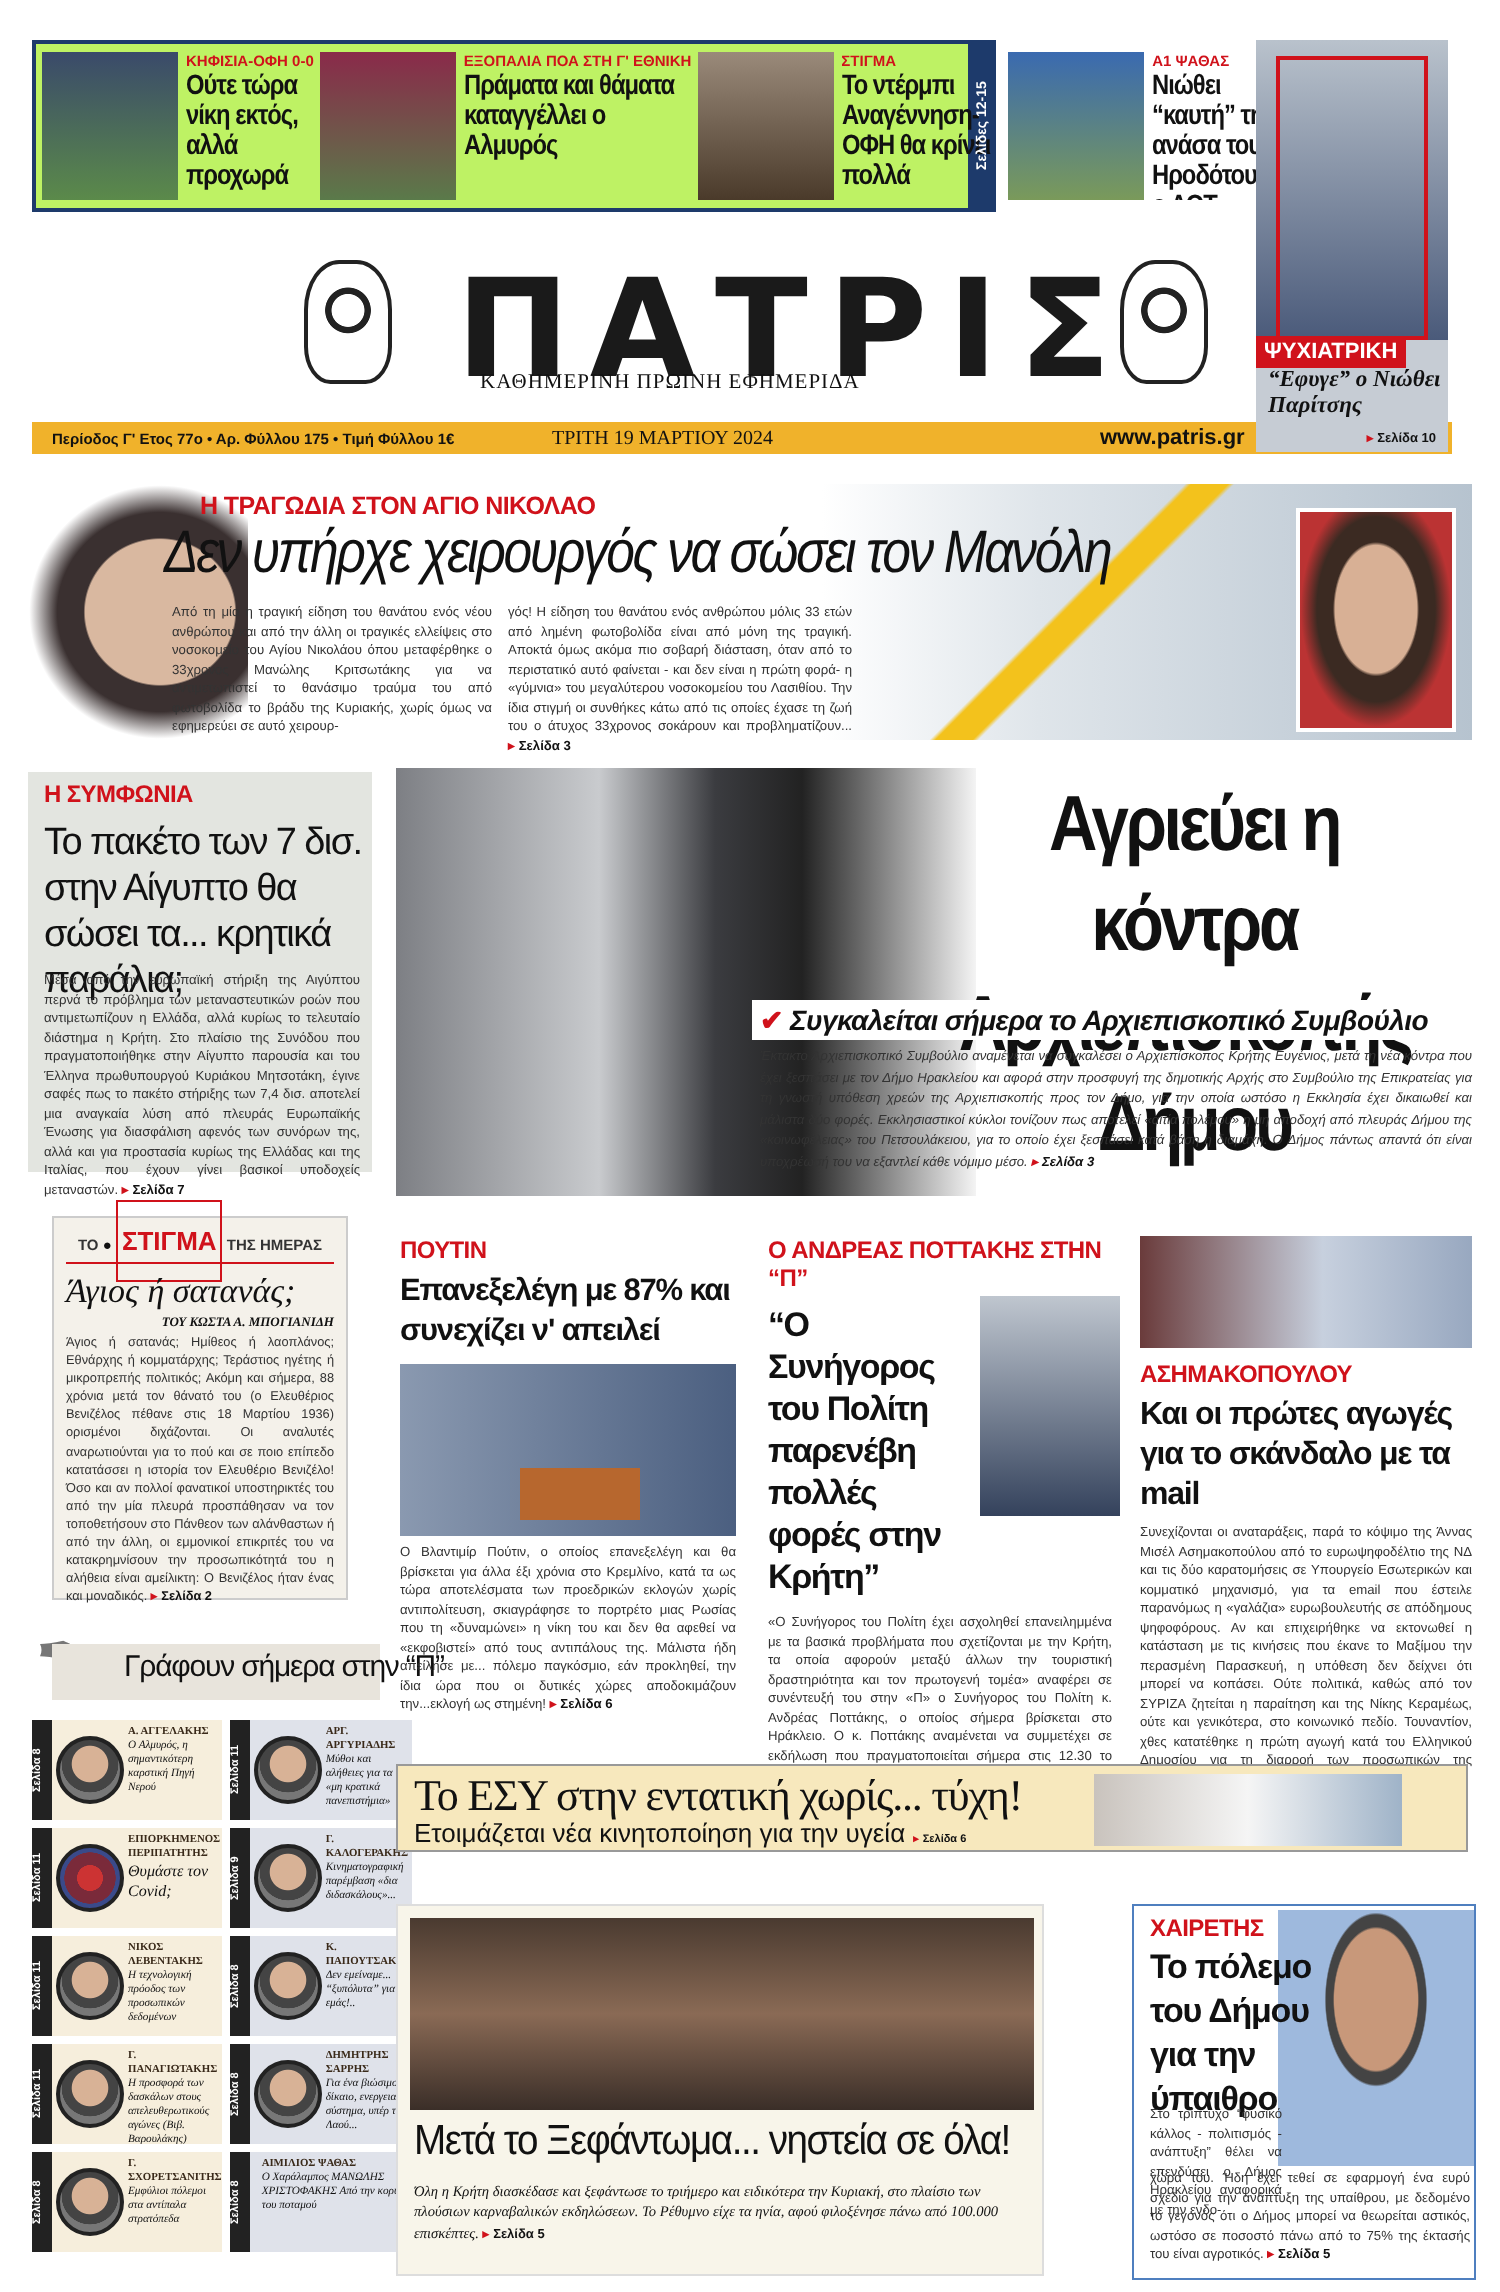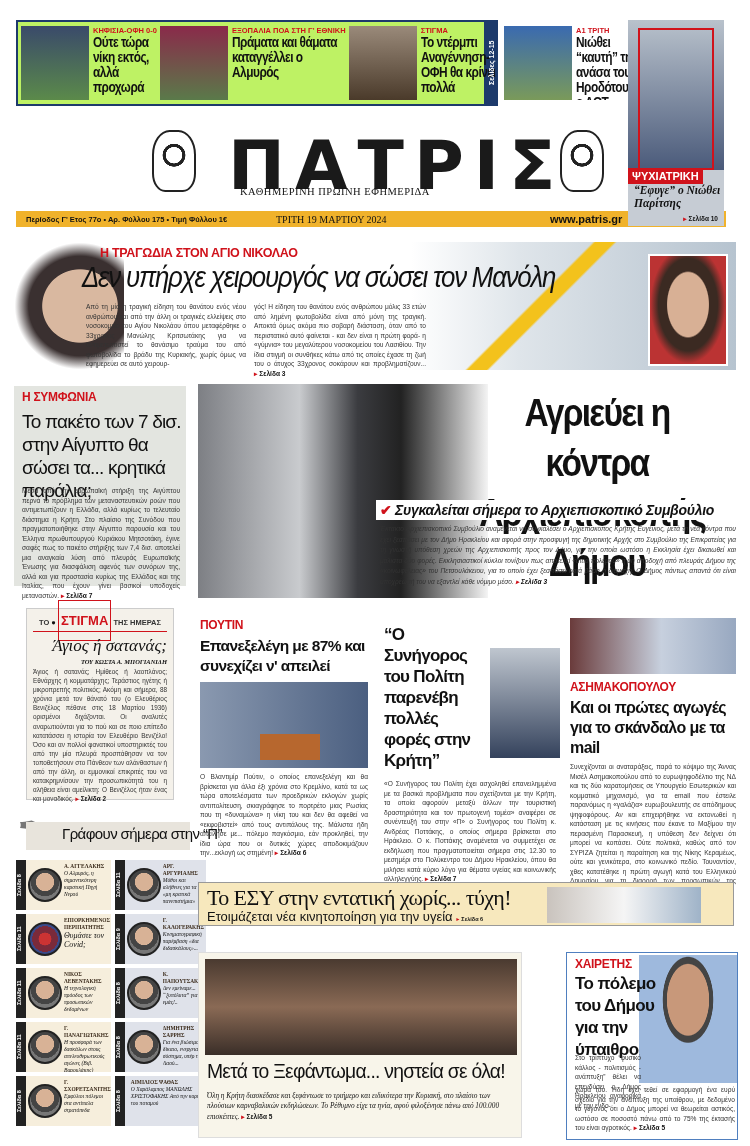--- a/index.html
+++ b/index.html
@@ -50,21 +50,21 @@
 #arch{left:198px;top:384px;width:540px;height:214px}
 #arch .ph{position:absolute;left:0;top:0;width:290px;height:214px;background:linear-gradient(90deg,#7d7f84 0,#c9cbce 35%,#3b3c40 55%,#222 70%,#f4f4f4 100%)}
 #arch .h{position:absolute;left:258px;top:4px;width:282px;text-align:center;font-size:39px;line-height:50px;font-weight:bold;letter-spacing:-2px;transform:scaleX(0.86);transform-origin:center}
 #arch .sub{position:absolute;left:178px;top:116px;width:362px;background:#fff;font-size:14px;font-style:italic;font-weight:bold;padding:2px 4px;letter-spacing:-0.3px;white-space:nowrap}
 #arch .sub .chk{color:#d0121b;font-style:normal}
 #arch .b{position:absolute;left:182px;top:140px;width:356px;font-style:italic;line-height:10.5px}
 
 #stig{left:26px;top:608px;width:148px;height:192px;background:#f4f1ea;border:1px solid #ccc;padding:4px 6px}
 #stig .top{text-align:center;font-size:7.5px;font-weight:bold;color:#333;border-bottom:1px solid #d0121b;padding-bottom:3px}
 #stig .top .s{border:1.5px solid #d0121b;color:#d0121b;padding:12px 2px;font-size:13px}
-#stig .h{text-align:right;font-family:"Liberation Serif",serif;font-style:italic;font-size:17px;margin-top:4px}
+#stig .h{text-align:left;font-family:"Liberation Serif",serif;font-style:italic;font-size:17px;margin-top:4px}
 #stig .by{text-align:right;font-family:"Liberation Serif",serif;font-style:italic;font-size:6.5px;font-weight:bold;margin:2px 0}
 #stig .b{font-size:6.4px;line-height:9.1px}
 
 #wr-title{left:26px;top:822px;width:164px;height:28px;background:#e8e4dc;font-size:15px;letter-spacing:-0.6px;padding:3px 0 0 36px;white-space:nowrap}
 #wr-pen{left:18px;top:808px;width:30px;height:40px;font-size:30px;color:#777}
 #writers{left:16px;top:860px;width:172px;display:grid;grid-template-columns:1fr 1fr;gap:4px 4px}
 .wr{height:50px;display:flex;background:#f6eedc;position:relative}
 .wr.b{background:#dfe2ea}
 .wr .tab{width:10px;background:#222;color:#fff;font-size:5.5px;writing-mode:vertical-rl;transform:rotate(180deg);text-align:center;font-weight:bold}
 .wr .av{width:34px;height:34px;border-radius:50%;background:radial-gradient(circle at 50% 40%,#d8b296 0 38%,#444 40% 60%,#777 61%);margin:8px 2px 0 2px;border:2px solid #222;flex:none}
@@ -126,21 +126,21 @@
   <div class="sp">
       <div class="ph photo" style="background:linear-gradient(#9a8a7a,#4a3a2a)"></div>
       <div class="tx">
         <div class="k">ΣΤΙΓΜΑ</div>
         <div class="h">Το ντέρμπι Αναγέννηση-ΟΦΗ θα κρίνει πολλά</div>
       </div>
     </div>
   <div class="sp">
       <div class="ph photo" style="background:linear-gradient(#3a6ab0,#7a9a5a)"></div>
       <div class="tx">
-        <div class="k">Α1 ΤΡΙΤΗ</div>
+        <div class="k">Α1 ΨΑΘΑΣ</div>
         <div class="h">Νιώθει “καυτή” την ανάσα του Ηροδότου ο ΑΟΤ</div>
       </div>
     </div>
 </div>
 <div id="sports-side" class="abs">Σελίδες 12-15</div>
 
 <div class="abs portrait" style="left:152px;top:130px"></div>
 <div id="mast-title" class="abs">ΠΑΤΡΙΣ</div>
 <div class="abs portrait" style="left:560px;top:130px"></div>
 <div id="mast-sub" class="abs">ΚΑΘΗΜΕΡΙΝΗ ΠΡΩΙΝΗ ΕΦΗΜΕΡΙΔΑ</div>
@@ -246,20 +246,21 @@
 </div>
 
 <div id="putin" class="abs">
   <div class="k kicker">ΠΟΥΤΙΝ</div>
   <div class="h">Επανεξελέγη με 87% και συνεχίζει ν' απειλεί</div>
   <div class="ph"></div>
   <div class="body-text"><span>Ο Βλαντιμίρ Πούτιν, ο οποίος επανεξελέγη και θα βρίσκεται για άλλα έξι χρόνια στο Κρεμλίνο, κατά τα ως τώρα αποτελέσματα των προεδρικών εκλογών χωρίς αντιπολίτευση, σκιαγράφησε το πορτρέτο μιας Ρωσίας που τη «δυναμώνει» η νίκη του και δεν θα αφεθεί να «εκφοβιστεί» από τους αντιπάλους της. Μάλιστα ήδη απείλησε με... πόλεμο παγκόσμιο, εάν προκληθεί, την ίδια ώρα που οι δυτικές χώρες αποδοκιμάζουν την...εκλογή ως στημένη!</span> <span class="pg">Σελίδα 6</span></div>
 </div>
 
 <div id="pott" class="abs">
+  <div class="k kicker">Ο ΑΝΔΡΕΑΣ ΠΟΤΤΑΚΗΣ ΣΤΗΝ “Π”</div>
   <div class="h">“Ο Συνήγορος του Πολίτη παρενέβη πολλές φορές στην Κρήτη”</div>
   <div class="ph"></div>
   <div class="b body-text"><span>«Ο Συνήγορος του Πολίτη έχει ασχοληθεί επανειλημμένα με τα βασικά προβλήματα που σχετίζονται με την Κρήτη, τα οποία αφορούν μεταξύ άλλων την τουριστική δραστηριότητα και τον πρωτογενή τομέα» αναφέρει σε συνέντευξή του στην «Π» ο Συνήγορος του Πολίτη κ. Ανδρέας Ποττάκης, ο οποίος σήμερα βρίσκεται στο Ηράκλειο. Ο κ. Ποττάκης αναμένεται να συμμετέχει σε εκδήλωση που πραγματοποιείται σήμερα στις 12.30 το μεσημέρι στο Πολύκεντρο του Δήμου Ηρακλείου, όπου θα μιλήσει κατά κύριο λόγο για θέματα υγείας και κοινωνικής αλληλεγγύης.</span> <span class="pg">Σελίδα 7</span></div>
 </div>
 
 <div id="asim" class="abs">
   <div class="ph"></div>
   <div class="k kicker">ΑΣΗΜΑΚΟΠΟΥΛΟΥ</div>
   <div class="h">Και οι πρώτες αγωγές για το σκάνδαλο με τα mail</div>
   <div class="body-text"><span>Συνεχίζονται οι αναταράξεις, παρά το κόψιμο της Άννας Μισέλ Ασημακοπούλου από το ευρωψηφοδέλτιο της ΝΔ και τις δύο καρατομήσεις σε Υπουργείο Εσωτερικών και κομματικό μηχανισμό, για τα email που έστειλε παρανόμως η «γαλάζια» ευρωβουλευτής σε απόδημους ψηφοφόρους. Αν και επιχειρήθηκε να εκτονωθεί η κατάσταση με τις κινήσεις που έκανε το Μαξίμου την περασμένη Παρασκευή, η υπόθεση δεν δείχνει ότι μπορεί να κοπάσει. Ούτε πολιτικά, καθώς από τον ΣΥΡΙΖΑ ζητείται η παραίτηση και της Νίκης Κεραμέως, ούτε και γενικότερα, στο κοινωνικό πεδίο. Τουναντίον, χθες κατατέθηκε η πρώτη αγωγή κατά του Ελληνικού Δημοσίου για τη διαρροή των προσωπικών της στοιχείων από Ελληνίδα κάτοικο Ολλανδίας.</span> <span class="pg">Σελίδα 6</span></div>

